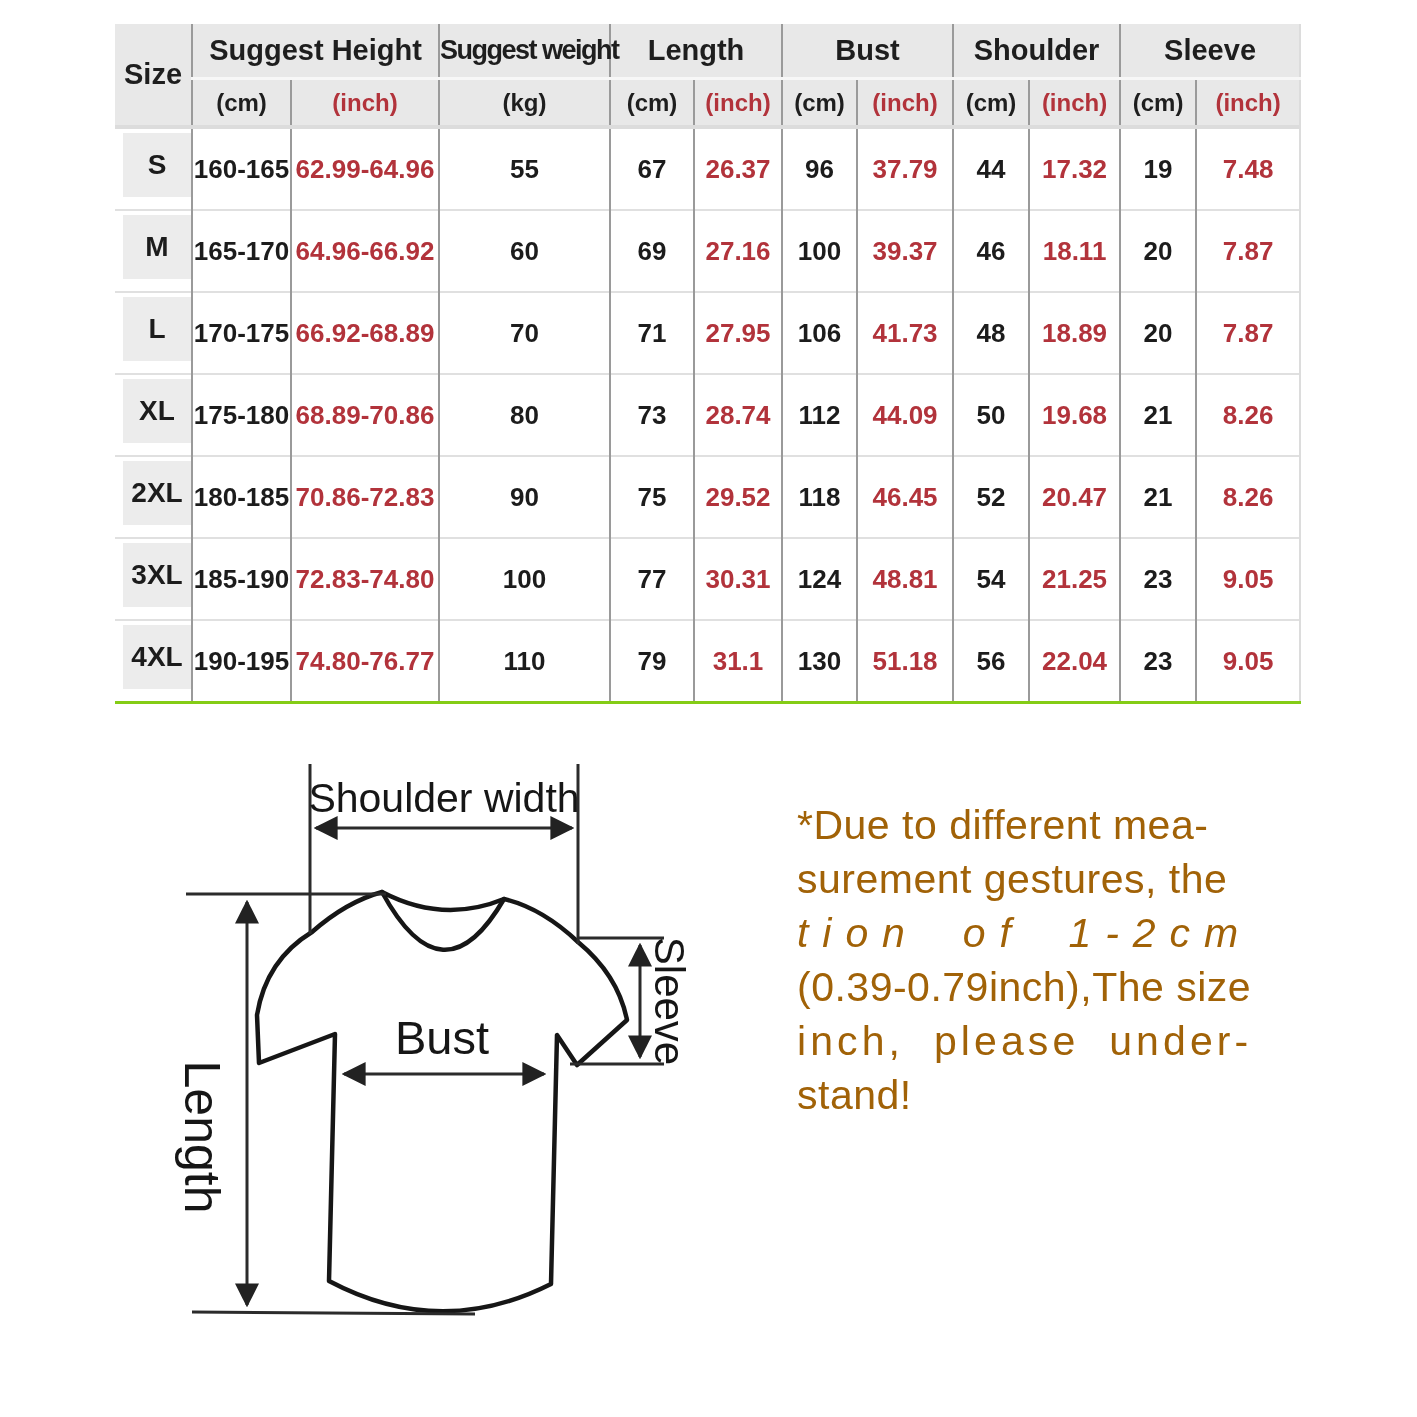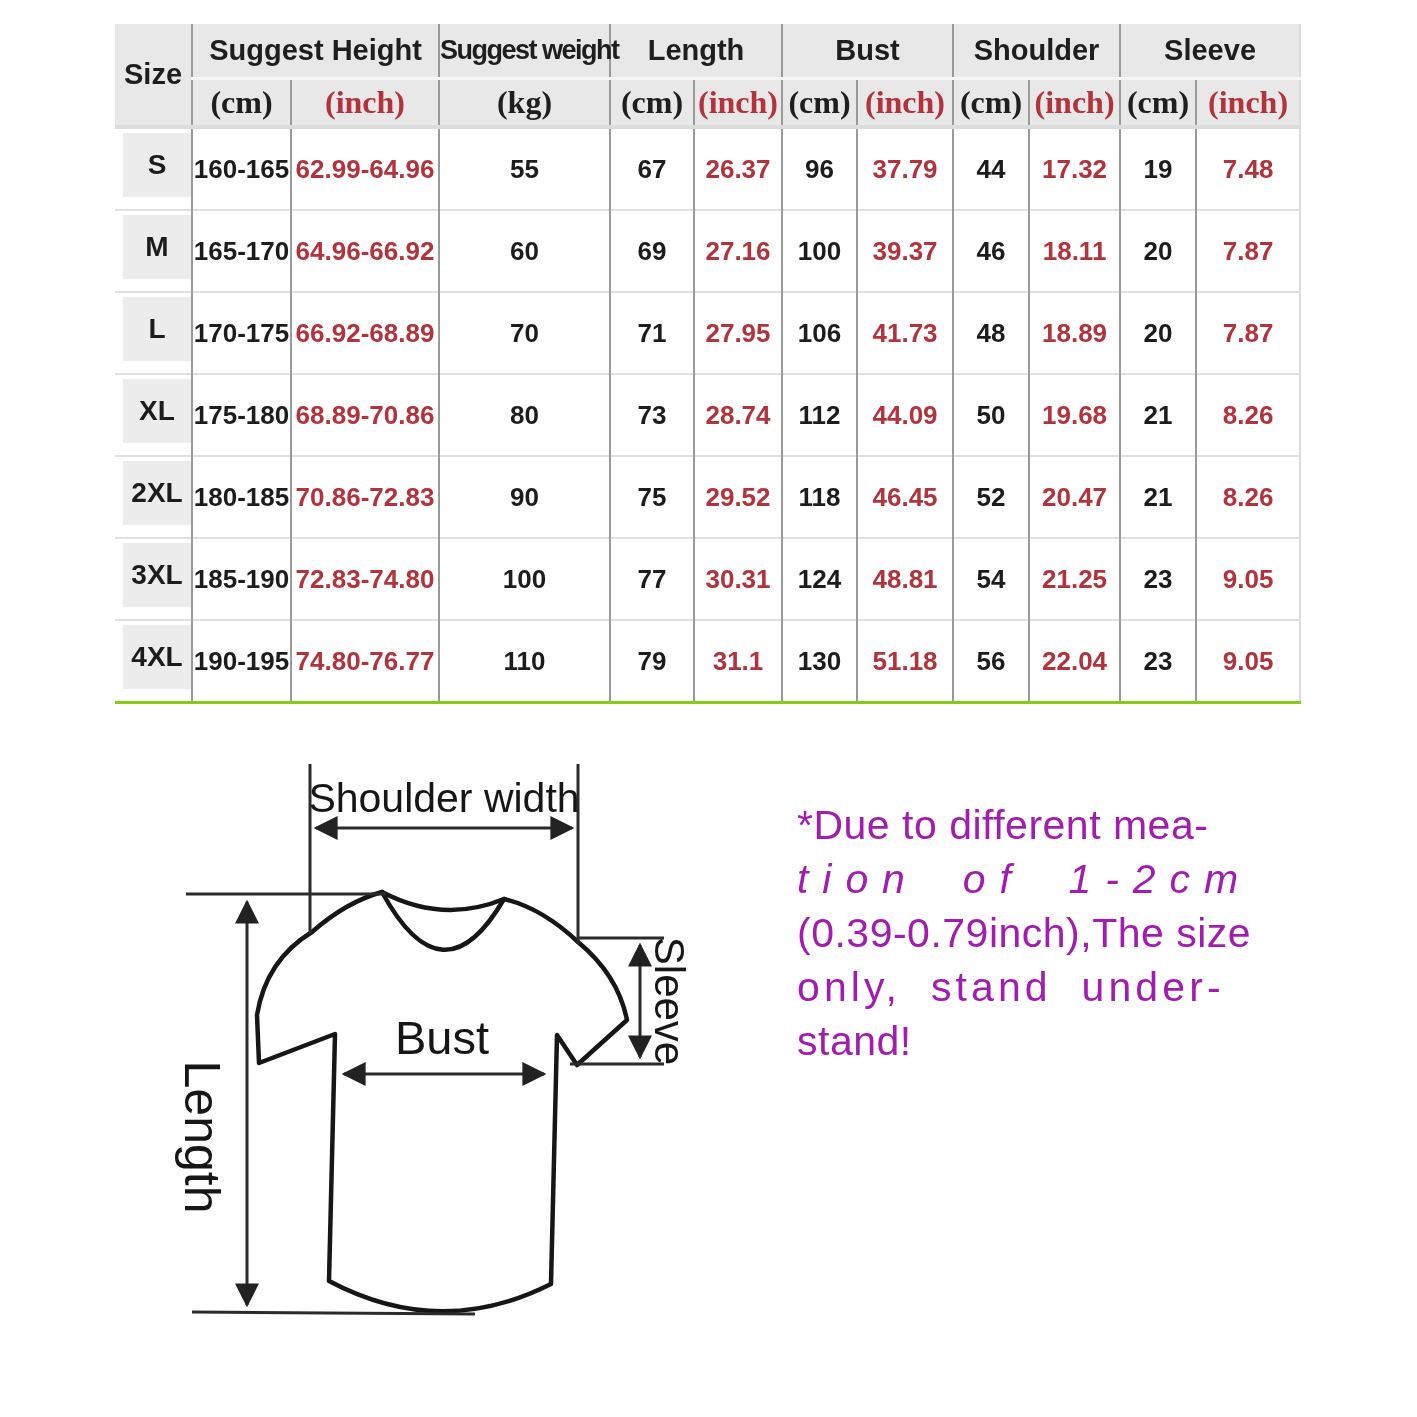--- a/index.html
+++ b/index.html
@@ -10,21 +10,21 @@
   
   .table-wrap{position:absolute;left:115px;top:24px;}
   table{border-collapse:collapse;table-layout:fixed;width:1185px;}
   th,td{
     border-right:2px solid #9a9a9a;text-align:center;vertical-align:middle;
     padding:0;white-space:nowrap;
   }
   tr > *:last-child{border-right:2px solid #dcdcdc;}
   thead th{background:#e8e8e8;font-size:29px;font-weight:700;color:#1e1e1e;}
   thead tr.groups th{height:53px;}
-  thead tr.units th{height:45px;border-top:3px solid #f7f7f7;font-size:32px;font-family:Liberation Serif, serif;}
+  thead tr.units th{height:45px;border-top:3px solid #f7f7f7;font-size:24px;}
   thead th.th-weight{letter-spacing:-1.5px;font-size:27px;}
   tbody td{
     height:80px;background:#ffffff;font-size:26px;font-weight:700;color:#1c1c1c;
     border-top:2px solid #e0e0e0;
   }
   tbody tr:first-child td{border-top:4px solid #dcdcdc;}
   tbody tr:last-child td{border-bottom:3px solid #84cc16;}
   .red{color:#b2333b;margin-left:8px;}
   td.size-td{background:#ffffff;}
   td.size-td .chip{
@@ -35,21 +35,21 @@
   
   .diagram{position:absolute;left:140px;top:752px;width:660px;height:648px;text-align:right;}
   .diagram svg{width:660px;height:648px;display:block;}
   .meas{stroke:#2b2b2b;stroke-width:3;fill:none;}
   .shirt{stroke:#161616;stroke-width:4.5;fill:#ffffff;stroke-linejoin:round;stroke-linecap:round;}
   .collar{stroke:#161616;stroke-width:4.5;fill:none;stroke-linecap:round;}
   .dlabel{fill:#161616;font-family:"Liberation Sans",sans-serif;}
   
   .disclaimer{
     position:absolute;left:797px;top:798px;width:470px;
-    font-size:41px;line-height:54px;color:#a21caf;letter-spacing:0.5px;
+    font-size:41px;line-height:54px;color:#a16207;letter-spacing:0.5px;
   }
   .disclaimer .spread{letter-spacing:0.34em;word-spacing:0.45em;font-style:italic;}
   .disclaimer .spread-sm{letter-spacing:0.1em;word-spacing:0.35em;}
 </style>
 </head>
 <body>
 
 <div class="table-wrap">
   <table>
     <colgroup>
@@ -233,17 +233,18 @@
 
     <line class="meas" x1="438" y1="186" x2="524" y2="186"></line>
     <line class="meas" x1="430" y1="312" x2="524" y2="312"></line>
     <line class="meas" x1="500" y1="193" x2="500" y2="305" marker-start="url(#ah)" marker-end="url(#ah)"></line>
     <text class="dlabel" x="529" y="249" text-anchor="middle" dominant-baseline="central" font-size="42" transform="rotate(90 529 249)">Sleeve</text>
   </svg>
 </div>
 
 <div class="disclaimer">
   <div>*Due to different mea-</div>
+  <div>surement gestures, the</div>
   <div class="spread">tion of 1-2cm</div>
   <div>(0.39-0.79inch),The size</div>
-  <div class="spread-sm">only, stand under-</div>
+  <div class="spread-sm">inch, please under-</div>
   <div>stand!</div>
 </div>
 
 </body></html>

